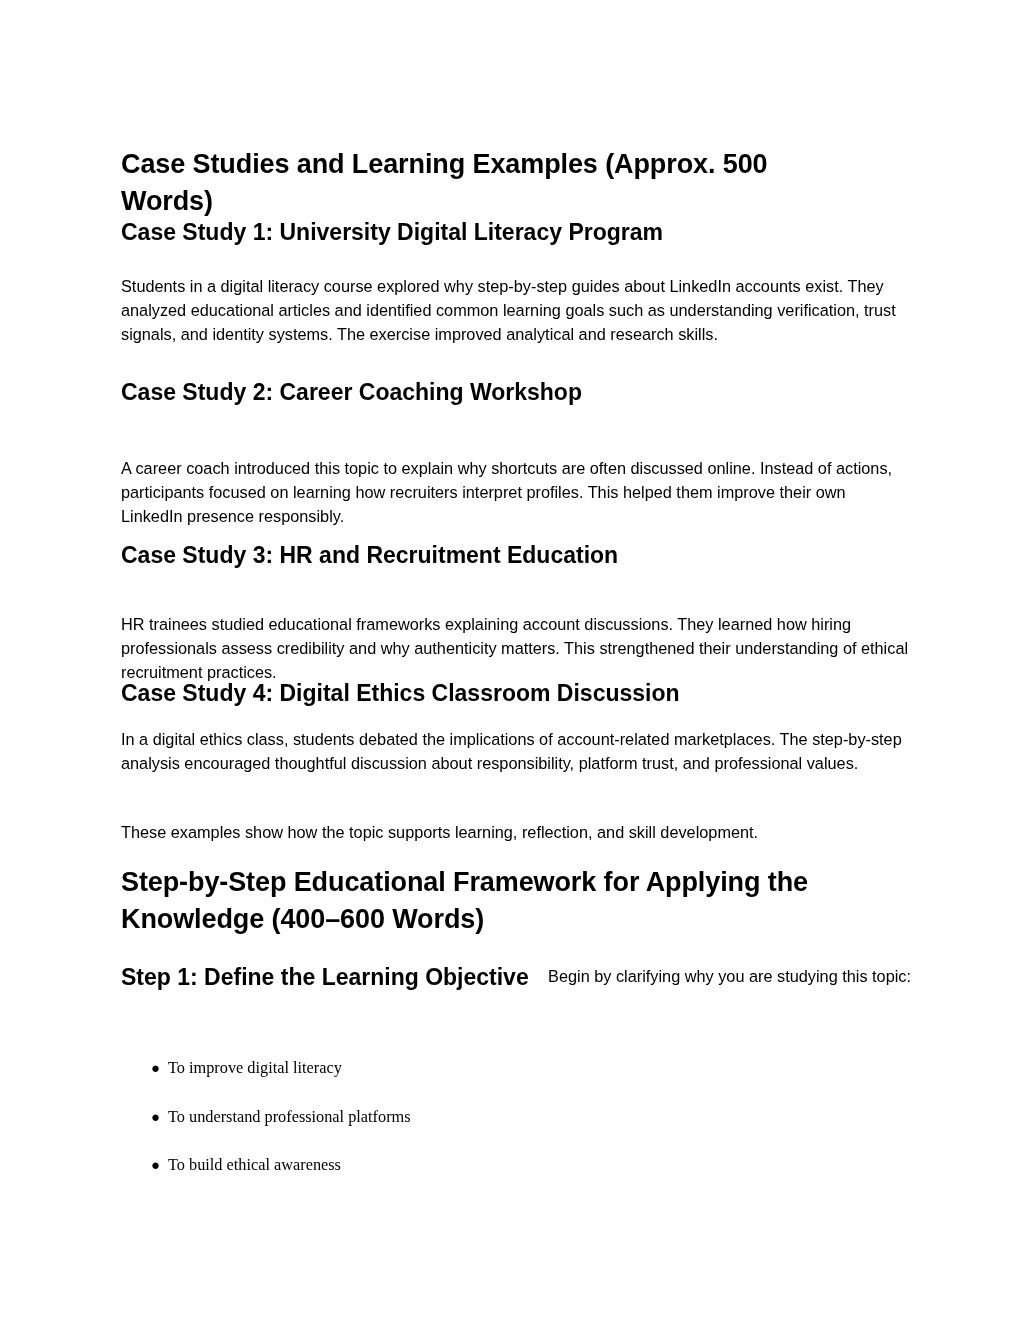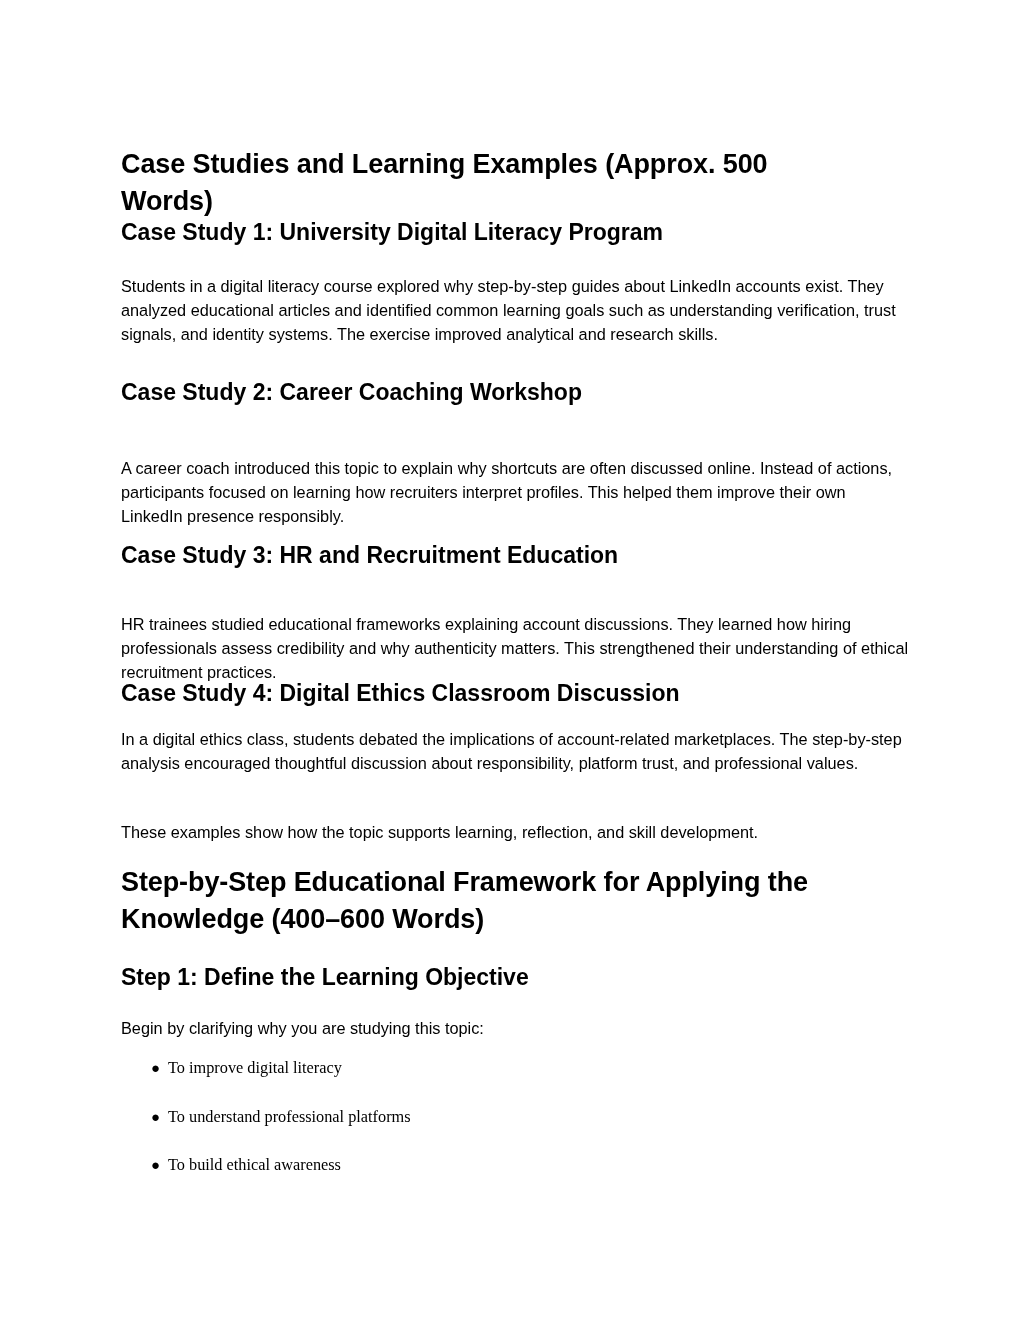--- a/index.html
+++ b/index.html
@@ -29,21 +29,21 @@
   <p class="p" style="top:612px;">HR trainees studied educational frameworks explaining account discussions. They learned how hiring professionals assess credibility and why authenticity matters. This strengthened their understanding of ethical recruitment practices.</p>
 
   <h3 class="h3" style="top:681px;">Case Study 4: Digital Ethics Classroom Discussion</h3>
   <p class="p" style="top:727px;">In a digital ethics class, students debated the implications of account-related marketplaces. The step-by-step analysis encouraged thoughtful discussion about responsibility, platform trust, and professional values.</p>
 
   <p class="p" style="top:820px;">These examples show how the topic supports learning, reflection, and skill development.</p>
 
   <h1 class="h1" style="top:864px; width:780px;">Step-by-Step Educational Framework for Applying the Knowledge (400–600 Words)</h1>
 
   <h3 class="h3" style="top:965px;">Step 1: Define the Learning Objective</h3>
-  <p class="p" style="top:1016px;">Begin by clarifying why you are studying this topic:</p>
+  <p class="p" style="top:964px;text-align:right;">Begin by clarifying why you are studying this topic:</p>
 
   <div class="li" style="top:1056px;">
     <span class="bullet">●</span>
     <span class="li-text">To improve digital literacy</span>
   </div>
   <div class="li" style="top:1105px;">
     <span class="bullet">●</span>
     <span class="li-text">To understand professional platforms</span>
   </div>
   <div class="li" style="top:1153px;">

